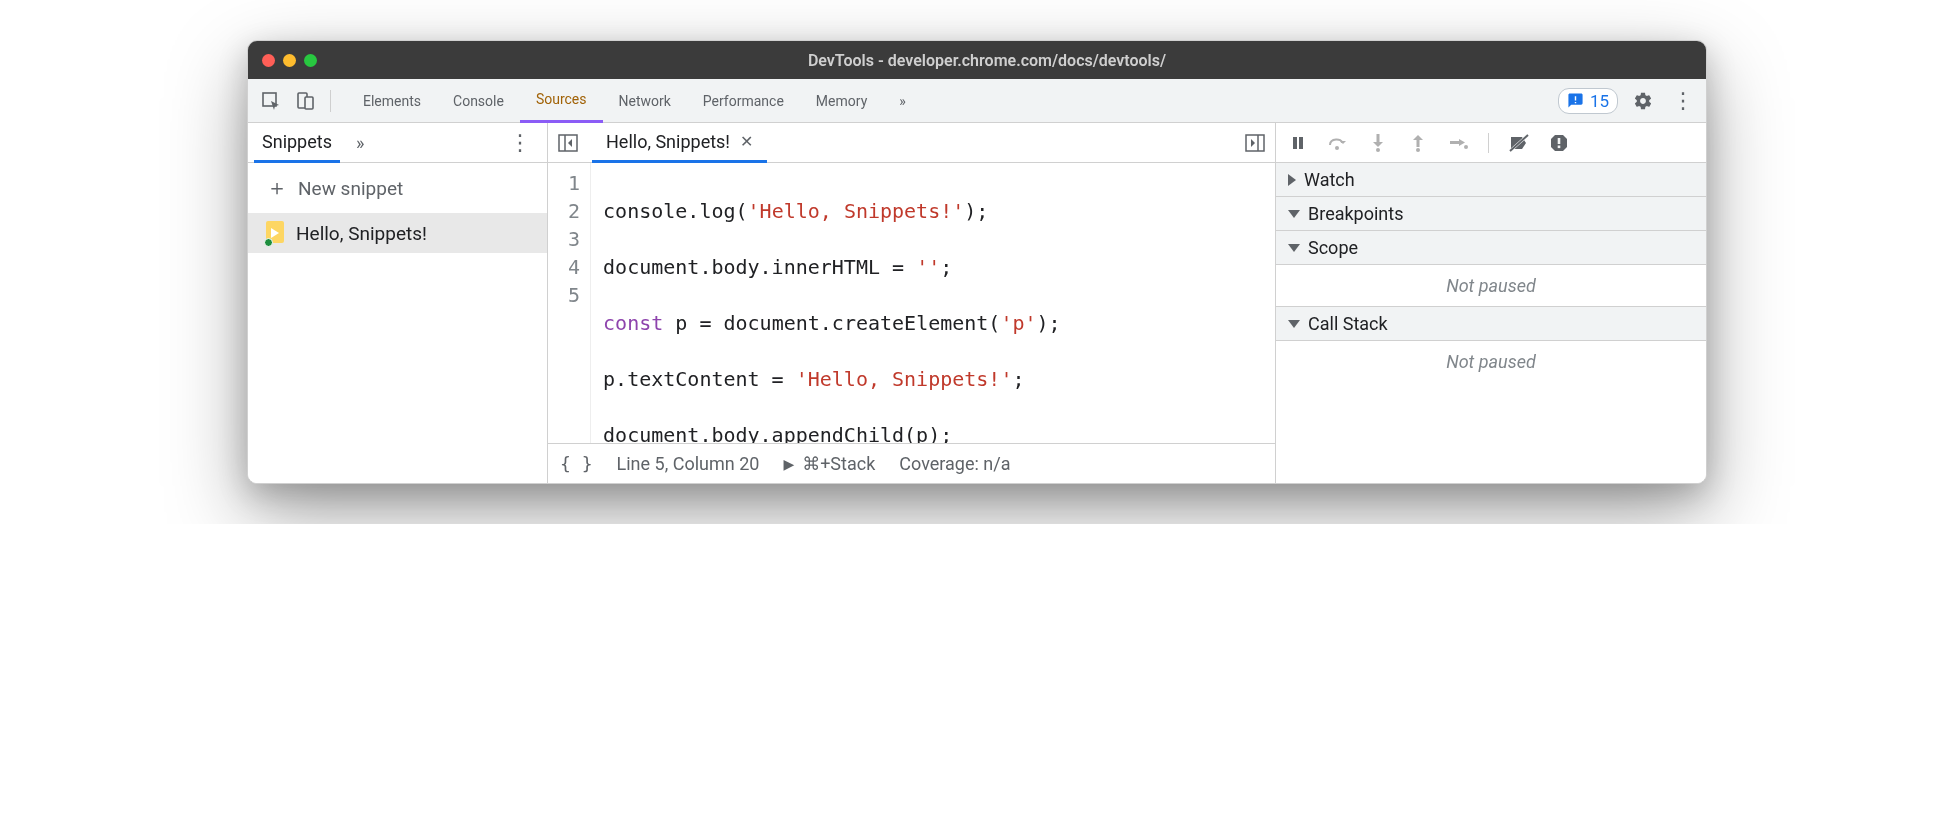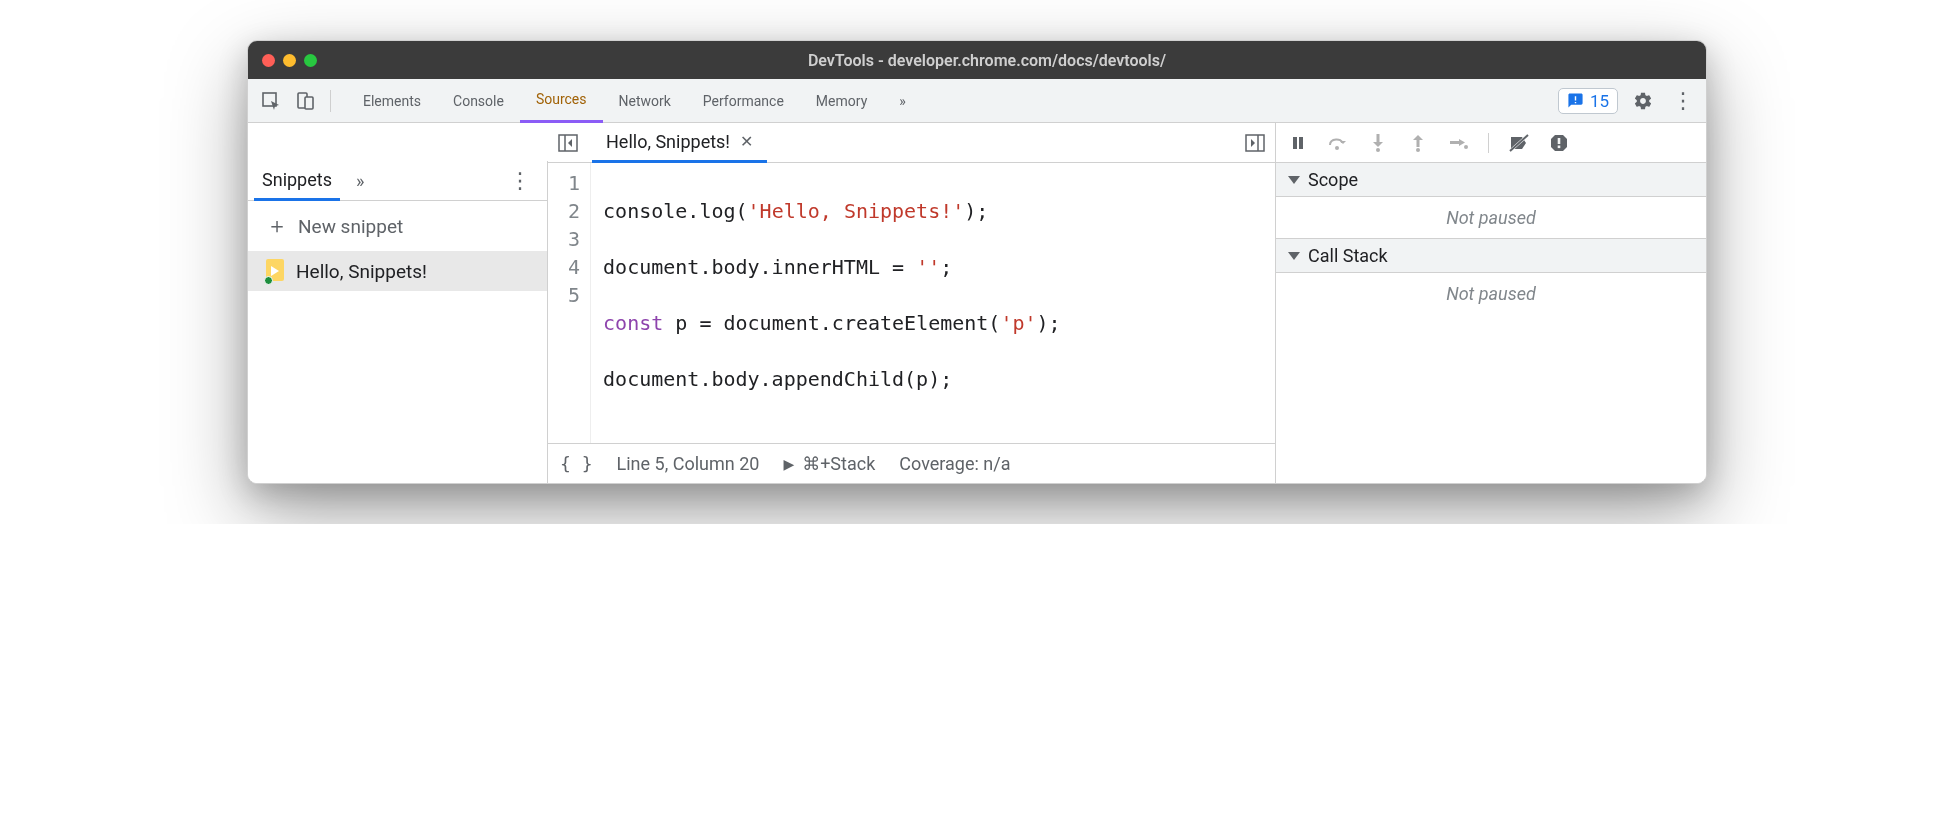--- a/index.html
+++ b/index.html
@@ -56,30 +56,30 @@
   .tb-sep { width:1px; height:22px; background:#cfcfcf; margin:0 6px; }
   .tabs { display:flex; gap:0; margin-left:6px; }
   .tab {
     padding: 0 16px; height:44px; display:flex; align-items:center;
     color:#5f6368; font-size:14px; cursor:pointer;
   }
   .tab.active { color:#a16207; border-bottom:3px solid #8b5cf6; }
   .tb-right { margin-left:auto; display:flex; align-items:center; gap:10px; }
   .issue-badge {
     display:flex; align-items:center; gap:6px;
-    border:1px solid #c0c8d0; border-radius:5px;
+    border:1px solid #c0c8d0; border-radius:11px;
     padding:2px 8px; color:#1a73e8; font-size:17px;
     background:#fff;
   }
   .issue-badge svg { fill:#1a73e8; }
   .main { display:flex; height:360px; }
   
   .nav {
     width: 300px; border-right:1px solid #d0d0d0;
-    display:flex; flex-direction:column; background:#fff;margin-top:38px;
+    display:flex; flex-direction:column; background:#fff;
   }
   .nav-head {
     display:flex; align-items:center; height:40px;
     border-bottom:1px solid #d0d0d0;
     padding: 0 6px; gap:8px;
   }
   .nav-tab {
     color:#202124; font-size:18px; padding:0 8px;
     height:40px; display:flex; align-items:center;
   }
@@ -285,20 +285,21 @@
           <div>1</div>
           <div>2</div>
           <div>3</div>
           <div>4</div>
           <div>5</div>
         </div>
         <div class="code">
 <div><span>console.log(</span><span class="tok-str">'Hello, Snippets!'</span><span>);</span></div>
 <div><span>document.body.innerHTML = </span><span class="tok-str">''</span><span>;</span></div>
 <div><span class="tok-kw">const</span><span> p = document.createElement(</span><span class="tok-str">'p'</span><span>);</span></div>
+<div><span>p.textContent = </span><span class="tok-str">'Hello, Snippets!'</span><span>;</span></div>
 <div><span>document.body.appendChild(p);</span></div>
         </div>
       </div>
       <div class="editor-foot">
         <span class="braces">{ }</span>
         <span>Line 5, Column 20</span>
         <span class="run">
           <span class="play">▶</span>
           <span>⌘+Stack</span>
         </span>
@@ -352,21 +353,29 @@
         </span>
         <span class="i active">
           <svg width="18" height="18" viewBox="0 0 18 18" fill="#5f6368">
               <path d="M5 1 H13 L17 5 V13 L13 17 H5 L1 13 V5 Z"></path>
               <rect x="7.7" y="4" width="2.6" height="6" fill="#f1f3f4"></rect>
               <rect x="7.7" y="11.5" width="2.6" height="2.6" fill="#f1f3f4"></rect>
             </svg>
         </span>
       </div>
 
-
+      <div class="section-h">
+        <span class="sec-tri tri-right"></span>
+        <span>Watch</span>
+      </div>
+
+      <div class="section-h">
+        <span class="sec-tri tri-down"></span>
+        <span>Breakpoints</span>
+      </div>
 
       <div class="section-h">
         <span class="sec-tri tri-down"></span>
         <span>Scope</span>
       </div>
       <div class="section-b">Not paused</div>
 
       <div class="section-h">
         <span class="sec-tri tri-down"></span>
         <span>Call Stack</span>

